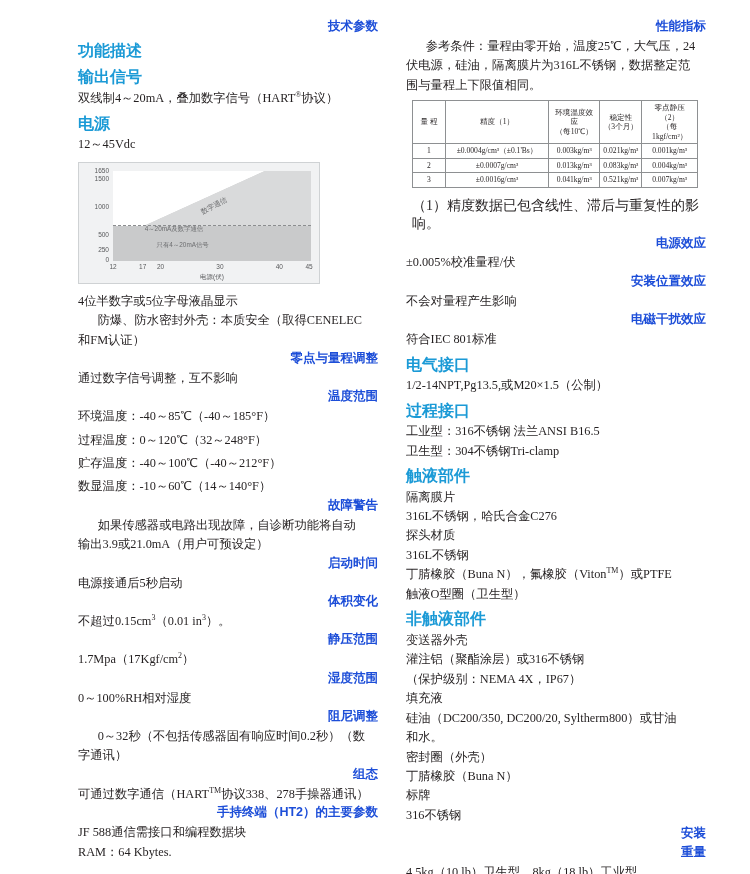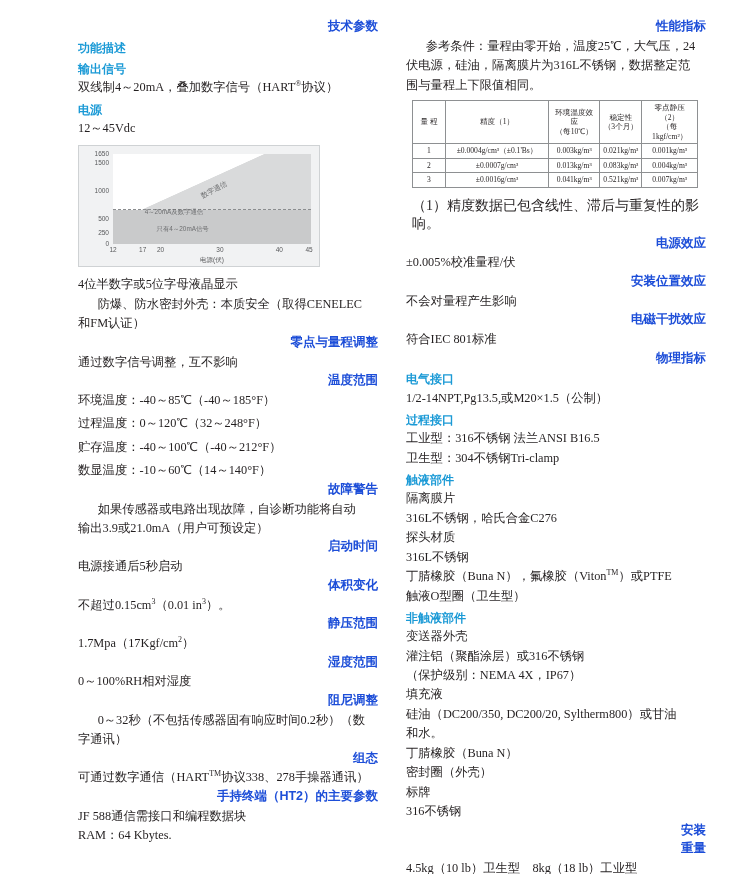--- a/index.html
+++ b/index.html
@@ -26,21 +26,21 @@
     font-weight:bold;
     font-size:12.5px;
     margin:0 0 2px 0;
     line-height:1.35;
     text-align:right;
   }
   .sub{
     color:#1b9ad6;
     font-family:"Liberation Sans", sans-serif;
     font-weight:bold;
-    font-size:12px;
+    font-size:16px;
     margin:5px 0 1px 0;
     line-height:1.35;
   }
   p.t{
     margin:0 0 1px 0;
     font-size:12.3px;
     line-height:1.5;
   }
   p.ind{ text-indent:1.6em; }
   sup{font-size:8px;vertical-align:super;}
@@ -268,42 +268,41 @@
 
       <h3 class="sec">电源效应</h3>
       <p class="t">±0.005%校准量程/伏</p>
 
       <h3 class="sec">安装位置效应</h3>
       <p class="t">不会对量程产生影响</p>
 
       <h3 class="sec">电磁干扰效应</h3>
       <p class="t">符合IEC 801标准</p>
 
-      <h3 class="sec">物理指标</h3>
       <div class="sub">电气接口</div>
       <p class="t">1/2-14NPT,Pg13.5,或M20×1.5（公制）</p>
       <div class="sub">过程接口</div>
       <p class="t">工业型：316不锈钢 法兰ANSI B16.5</p>
       <p class="t">卫生型：304不锈钢Tri-clamp</p>
       <div class="sub">触液部件</div>
       <p class="t">隔离膜片</p>
       <p class="t">316L不锈钢，哈氏合金C276</p>
       <p class="t">探头材质</p>
       <p class="t">316L不锈钢</p>
       <p class="t"><span>丁腈橡胶（Buna N），氟橡胶（Viton</span><sup>TM</sup><span>）或PTFE</span></p>
       <p class="t">触液O型圈（卫生型）</p>
       <div class="sub">非触液部件</div>
       <p class="t">变送器外壳</p>
       <p class="t">灌注铝（聚酯涂层）或316不锈钢</p>
       <p class="t">（保护级别：NEMA 4X，IP67）</p>
       <p class="t">填充液</p>
       <p class="t">硅油（DC200/350, DC200/20, Syltherm800）或甘油</p>
       <p class="t">和水。</p>
+      <p class="t">密封圈（外壳）</p>
       <p class="t">丁腈橡胶（Buna N）</p>
-      <p class="t">密封圈（外壳）</p>
       <p class="t">标牌</p>
       <p class="t">316不锈钢</p>
 
       <h3 class="sec">安装</h3>
 
       <h3 class="sec">重量</h3>
       <p class="t">4.5kg（10 lb）卫生型　8kg（18 lb）工业型</p>
     </div>
 
   </div>

